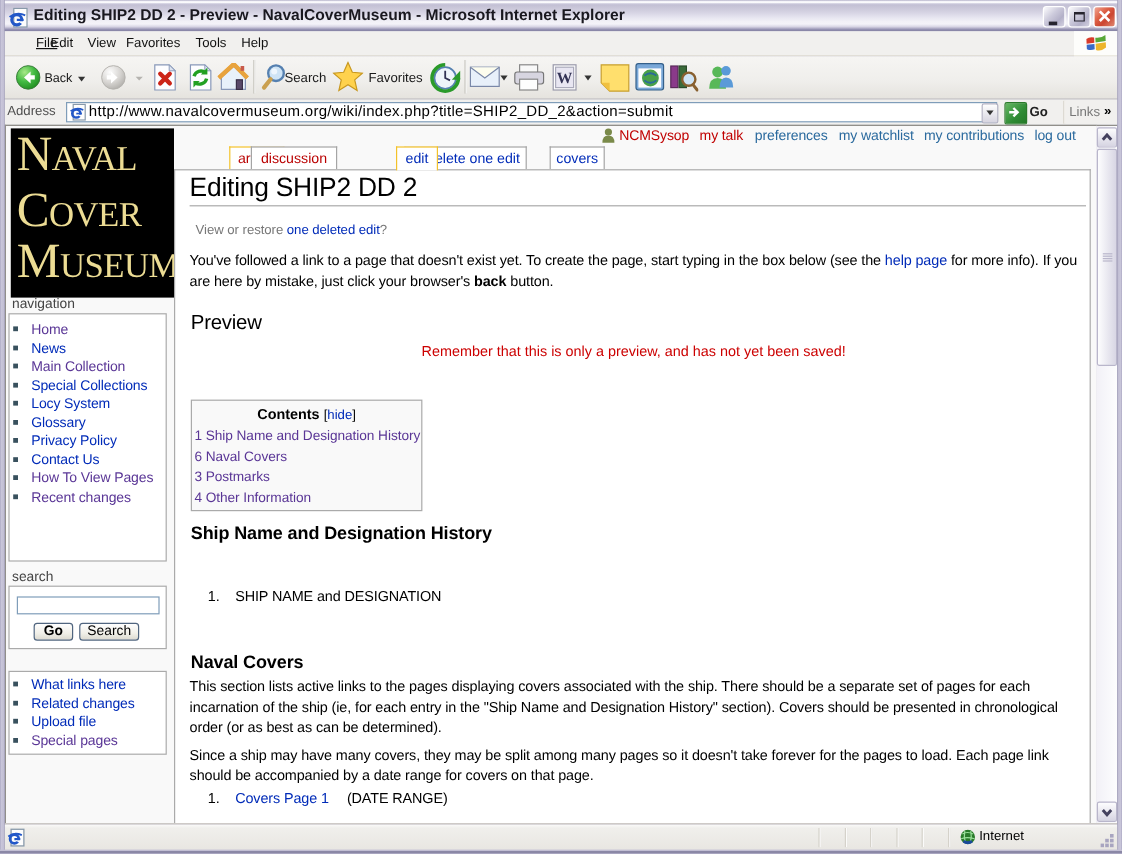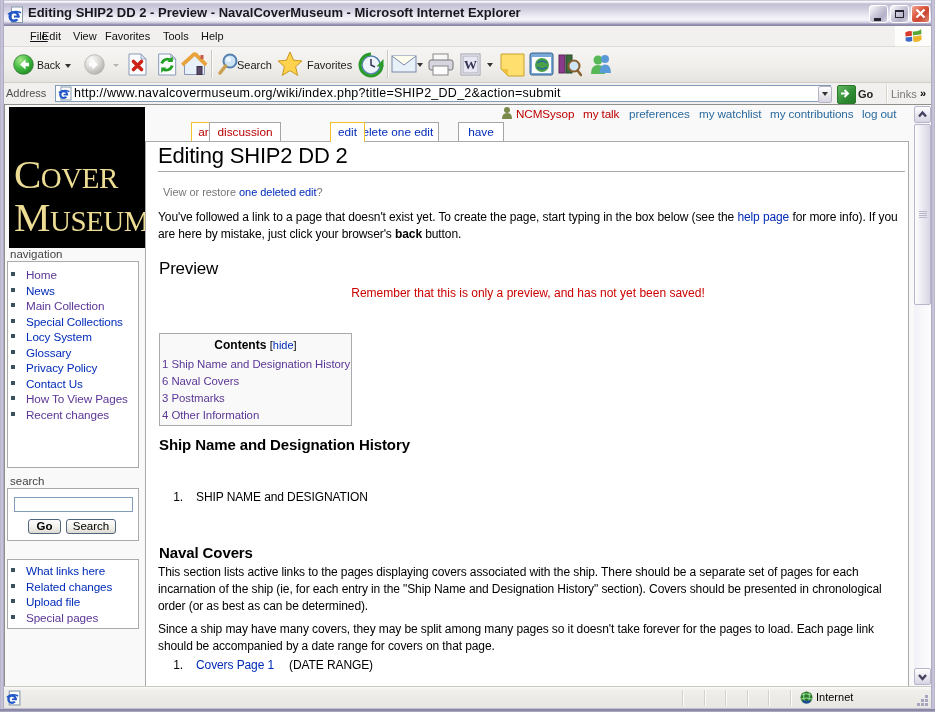--- a/index.html
+++ b/index.html
@@ -242,20 +242,21 @@
     <div class="abs" id="linkssep"></div>
     <div class="abs" id="linkstext">Links</div>
     <div class="abs" id="linkschev">»</div>
   </div>
 
   <div class="abs" style="left:4px;top:104px;width:927px;height:1px;background:#918f8a;"></div>
 
   <div class="abs" id="viewport">
 
     <div class="abs" id="logo">
+      <div class="abs logoline" style="left:5px;top:-3px;"><span style="font-size:41px;">N</span><span style="font-size:29px;">AVAL</span></div>
       <div class="abs logoline" style="left:5px;top:43px;"><span style="font-size:41px;">C</span><span style="font-size:29px;">OVER</span></div>
       <div class="abs logoline" style="left:5px;top:86px;"><span style="font-size:41px;">M</span><span style="font-size:29px;">USEUM</span></div>
     </div>
 
     <div class="abs portlabel" style="left:5px;top:143px;">navigation</div>
     <div class="abs portbox" style="left:2px;top:156px;width:132px;height:207px;"></div>
     <div class="abs" id="navlist" style="left:2px;top:162px;width:132px;">
       <div class="ni"><i></i><span style="color:#5a3696;">Home</span></div>
       <div class="ni"><i></i><span style="color:#002bb8;">News</span></div>
       <div class="ni"><i></i><span style="color:#5a3696;">Main Collection</span></div>
@@ -291,21 +292,21 @@
     <div class="abs plink" style="left:578px;color:#c00000;">my talk</div>
     <div class="abs plink" style="left:624px;color:#2b6a9e;">preferences</div>
     <div class="abs plink" style="left:694px;color:#2b6a9e;">my watchlist</div>
     <div class="abs plink" style="left:765px;color:#2b6a9e;">my contributions</div>
     <div class="abs plink" style="left:857px;color:#2b6a9e;">log out</div>
 
     <div class="abs tab tabgold" style="left:154px;width:46px;color:#ba0000;">article</div>
     <div class="abs tab tabgrey" style="left:204px;width:72px;color:#ba0000;">discussion</div>
     <div class="abs tab tabgold" style="left:293px;width:35px;height:20px;color:#002bb8;z-index:5;">edit</div>
     <div class="abs tab tabgrey" style="left:332px;width:102px;color:#002bb8;">undelete one edit</div>
-    <div class="abs tab tabgrey" style="left:453px;width:46px;color:#002bb8;">have</div>
+    <div class="abs tab tabgrey" style="left:453px;width:46px;color:#002bb8;">covers</div>
 
     <div class="abs" id="contentbox">
       <div class="abs" style="left:12px;top:1px;font-size:22px;letter-spacing:-0.2px;color:#000;">Editing SHIP2 DD 2</div>
       <div class="abs" style="left:12px;top:29px;width:747px;height:1px;background:#aaa;"></div>
       <div class="abs" style="left:17px;top:44px;font-size:11px;letter-spacing:-0.05px;color:#777;">View or restore <span style="color:#002bb8;">one deleted edit</span>?</div>
       <div class="abs ptext" style="left:12px;top:67px;width:745px;">You've followed a link to a page that doesn't exist yet. To create the page, start typing in the box below (see the <span style="color:#002bb8;">help page</span> for more info). If you are here by mistake, just click your browser's <b>back</b> button.</div>
       <div class="abs" style="left:13px;top:117px;font-size:17px;letter-spacing:-0.2px;color:#000;">Preview</div>
       <div class="abs" style="left:0;top:144px;width:764px;text-align:center;font-size:12px;color:#cc0000;">Remember that this is only a preview, and has not yet been saved!</div>
 
       <div class="abs" style="left:13px;top:191px;width:193px;height:93px;background:#f9f9f9;border:1px solid #aaa;box-sizing:border-box;">

